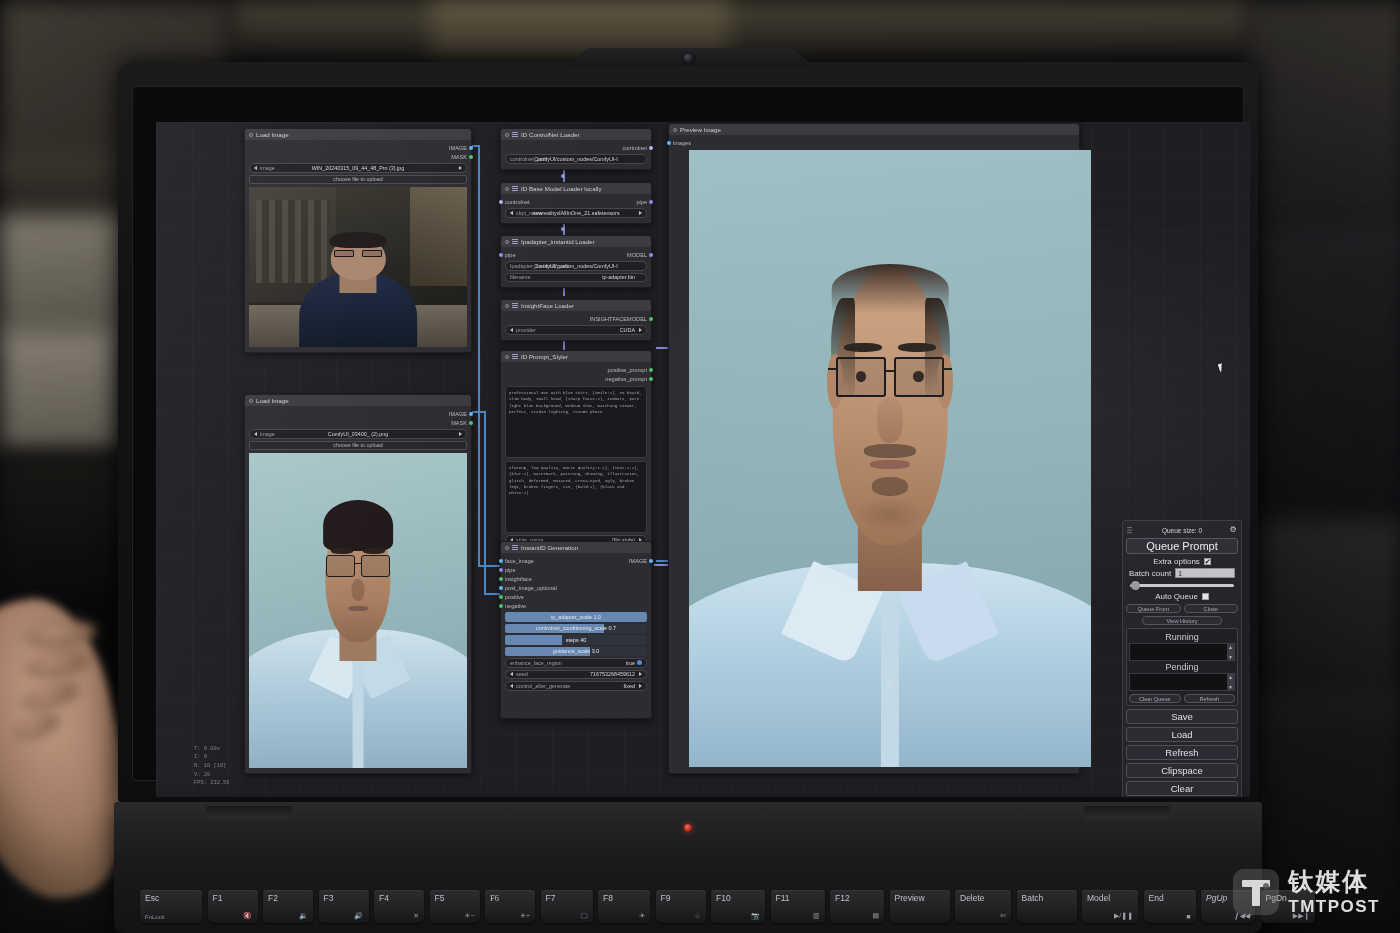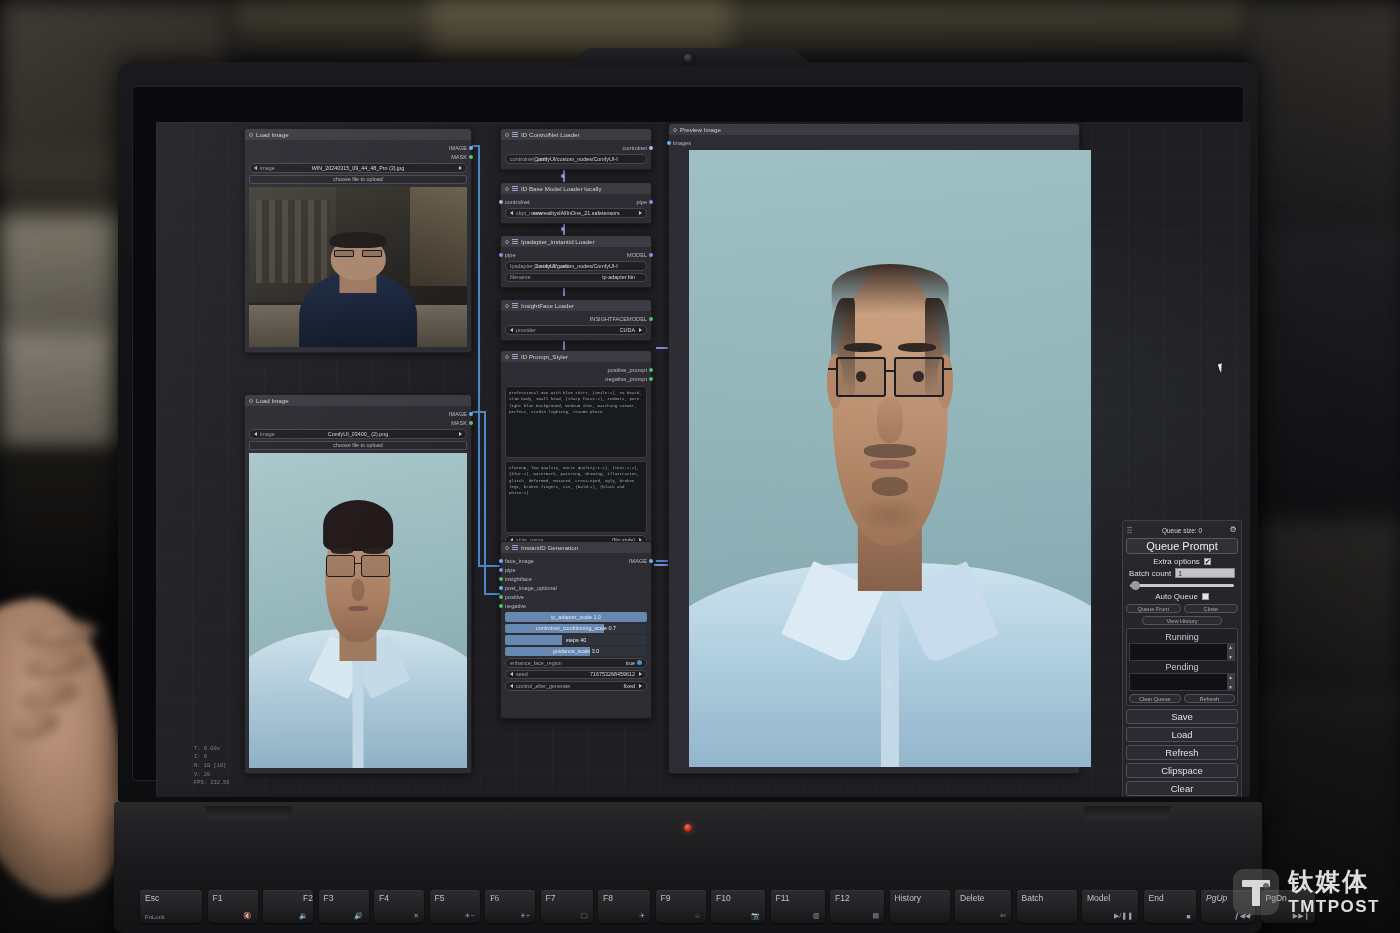--- a/index.html
+++ b/index.html
@@ -935,32 +935,32 @@
     </div>
   </div>
 
   <div id="base">
     <div id="hinge-l"></div>
     <div id="hinge-r"></div>
     <div id="power-led"></div>
     <div id="keyrow">
         <div class="key" style="width: 62px;"><span>Esc</span><span class="sub">FnLock</span></div>
         <div class="key" style="width: 50px;"><span>F1</span><span class="subr">🔇</span></div>
-        <div class="key" style="width: 50px; text-align: right;"><span>F2</span><span class="subr">🔉</span></div>
+        <div class="key" style="width: 50px;"><span>F2</span><span class="subr">🔉</span></div>
         <div class="key" style="width: 50px;"><span>F3</span><span class="subr">🔊</span></div>
         <div class="key" style="width: 50px;"><span>F4</span><span class="subr">✕</span></div>
         <div class="key" style="width: 50px;"><span>F5</span><span class="subr">☀−</span></div>
         <div class="key" style="width: 50px; font-family: Liberation Serif, serif;"><span>F6</span><span class="subr">☀+</span></div>
         <div class="key" style="width: 52px;"><span>F7</span><span class="subr">🖵</span></div>
         <div class="key" style="width: 52px;"><span>F8</span><span class="subr">✈</span></div>
         <div class="key" style="width: 50px;"><span>F9</span><span class="subr">☆</span></div>
         <div class="key" style="width: 54px;"><span>F10</span><span class="subr">📷</span></div>
         <div class="key" style="width: 54px;"><span>F11</span><span class="subr">▥</span></div>
         <div class="key" style="width: 54px;"><span>F12</span><span class="subr">▤</span></div>
-        <div class="key" style="width: 60px;"><span>History</span></div>
+        <div class="key" style="width: 60px;"><span>Preview</span></div>
         <div class="key" style="width: 56px;"><span>Delete</span><span class="subr">✄</span></div>
         <div class="key" style="width: 60px;"><span>Batch</span></div>
         <div class="key" style="width: 56px;"><span>Model</span><span class="subr">▶/❚❚</span></div>
         <div class="key" style="width: 52px;"><span>End</span><span class="subr">■</span></div>
         <div class="key" style="width: 54px; font-style: italic;"><span>PgUp</span><span class="subr">❙◀◀</span></div>
         <div class="key" style="width: 54px;"><span>PgDn</span><span class="subr">▶▶❙</span></div>
       </div>
   </div>
 </div>
 

